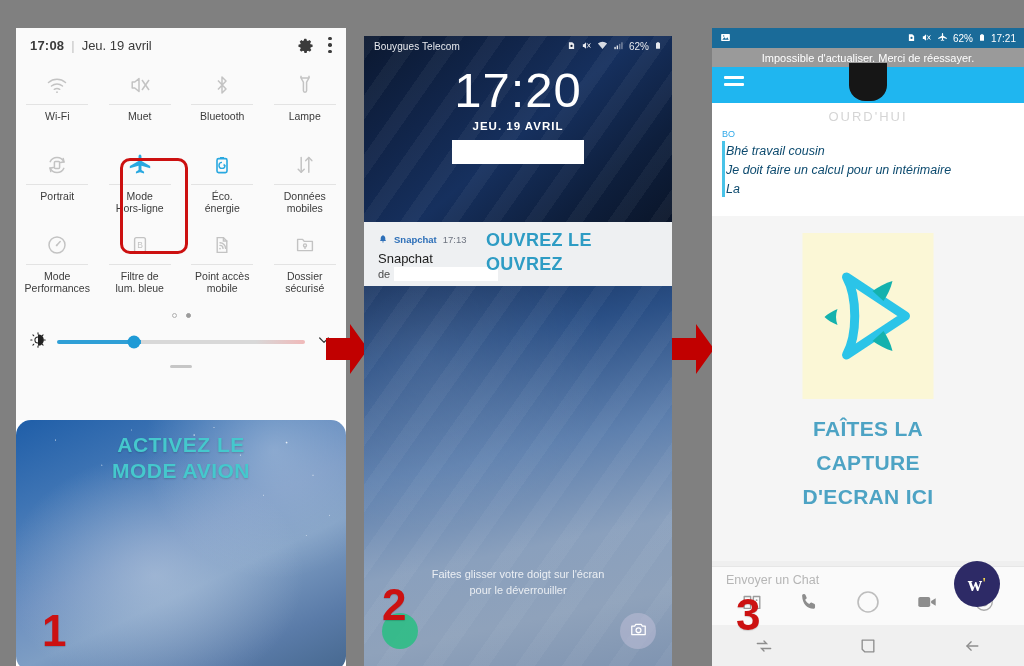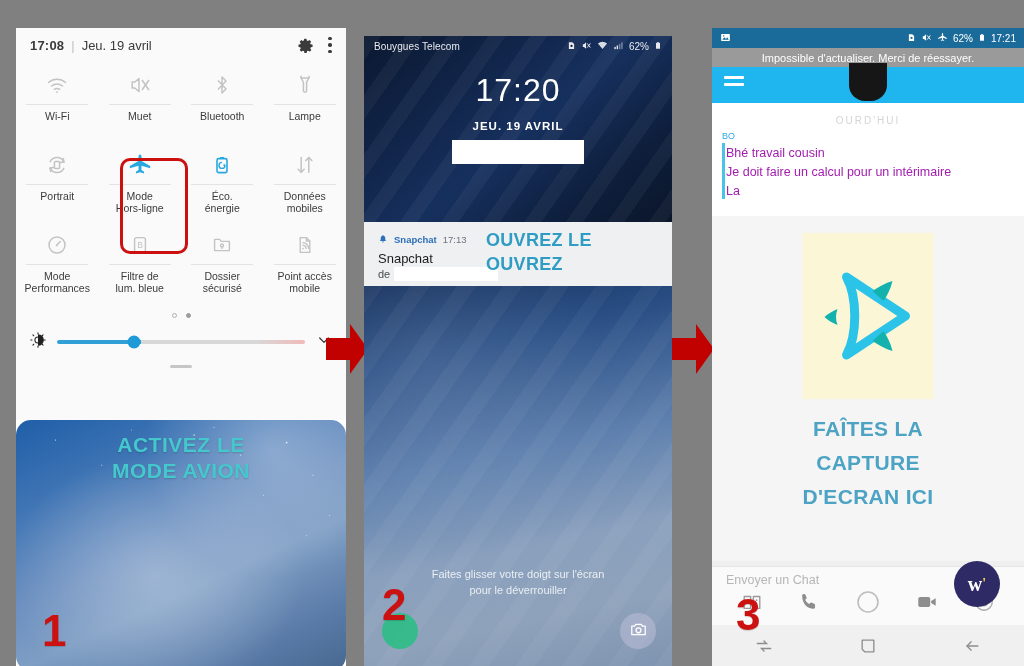--- a/index.html
+++ b/index.html
@@ -82,21 +82,21 @@
   
   #panel2{left:364px;top:8px;width:308px;height:635px;background:#84cc16;}
   .lock-top{height:186px;position:relative;
     background:
       repeating-linear-gradient(125deg, rgba(255,255,255,.045) 0 14px, rgba(255,255,255,0) 14px 34px),
       linear-gradient(140deg,#0b1830 0%,#11254a 30%,#16305e 52%,#0e1f3d 78%,#0a1529 100%);
   }
   .lock-status{height:20px;display:flex;align-items:center;padding:0 10px;color:#e8eaef;font-size:10px;}
   .lock-carrier{flex:1;letter-spacing:.1px;}
   .lock-sysicons{display:flex;align-items:center;gap:5px;font-size:10px;}
-  .lock-clock{text-align:center;color:#fff;font-size:32px;line-height:48px;
+  .lock-clock{text-align:center;color:#fff;font-size:49px;line-height:48px;
               font-weight:300;margin-top:10px;letter-spacing:1px;}
   .lock-date{text-align:center;color:#fff;font-size:11.5px;font-weight:bold;
              letter-spacing:1px;margin-top:6px;}
   .lock-redact{width:132px;height:24px;background:#fff;margin:8px auto 0;}
 
   .notif{background:#eef0f2;height:64px;position:relative;}
   .notif-head{display:flex;align-items:center;gap:6px;padding:8px 0 0 14px;}
   .notif-app{color:#2d6fb8;font-size:9.5px;font-weight:bold;}
   .notif-time{color:#6e7480;font-size:9.5px;}
   .notif-title{padding:3px 0 0 14px;font-size:13px;color:#1c1c1c;}
@@ -125,23 +125,23 @@
   .sc-status .left{flex:1;display:flex;align-items:center;gap:5px;}
   .sc-status .right{display:flex;align-items:center;gap:5px;}
   .sc-banner{height:19px;background:#9a9a9a;color:#fff;font-size:11px;
              display:flex;align-items:center;justify-content:center;}
   .sc-bluebar{height:36px;background:#1fb6f0;position:relative;}
   .sc-burger{position:absolute;left:12px;top:9px;width:20px;}
   .sc-burger i{display:block;height:3px;background:#fff;border-radius:1px;margin-bottom:4px;}
   .sc-avatar{position:absolute;left:50%;top:-4px;transform:translateX(-50%);
      width:38px;height:38px;border-radius:0 0 16px 16px;background:#161616;}
   .sc-card{background:#fff;margin:0;position:relative;height:113px;}
-  .sc-today{text-align:center;color:#d5d5d5;font-size:10px;letter-spacing:2px;padding-top:12px;}
+  .sc-today{text-align:center;color:#d5d5d5;font-size:13px;letter-spacing:2px;padding-top:6px;}
   .sc-from{padding-left:10px;color:#2fa8e8;font-size:9px;margin-top:5px;}
-  .sc-msg{position:relative;padding:3px 12px 0 14px;font-size:12.5px;line-height:19px;color:#a21caf;}
+  .sc-msg{position:relative;padding:3px 12px 0 14px;font-size:12.5px;line-height:19px;color:#0c4a6e;font-style:italic;}
   .sc-bar{position:absolute;left:10px;top:2px;width:3px;bottom:2px;background:#49c3e8;}
 
   .sc-mid{background:#f5f5f5;position:relative;height:345px;}
   .logo-box{position:absolute;left:50%;top:17px;transform:translateX(-50%);
     width:131px;height:166px;background:#fbf7d6;display:flex;align-items:center;justify-content:center;}
   .cap3{position:absolute;left:0;right:0;top:196px;text-align:center;color:#4da3c4;
         font-weight:bold;font-size:21px;line-height:34px;letter-spacing:.3px;}
 
   .sc-chatbar{position:absolute;left:0;bottom:46px;width:312px;height:58px;background:#fafafa;
       border-top:1px solid #e6e6e6;}
@@ -305,44 +305,44 @@
                 <text x="12" y="15" font-size="8.5" fill="#c3c3c3" stroke="none" text-anchor="middle" font-family="Liberation Sans, sans-serif">B</text>
               </svg>
           </span>
           <span class="rule"></span>
           <span class="lb" style="white-space:pre-line">Filtre de
 lum. bleue</span>
         </div>
 
         <div class="tile row3">
           <span class="ic">
-            <svg viewBox="0 0 24 24" width="24" height="24" fill="none" stroke="#c3c3c3" stroke-width="1.4" stroke-linejoin="round">
-                <path d="M4.6 6.4h5l1.6 2h8.2v9.2H4.6z"></path>
-                <circle cx="12" cy="12.4" r="1.5"></circle>
-                <path d="M12 13.9v2"></path>
-              </svg>
-          </span>
-          <span class="rule"></span>
-          <span class="lb" style="white-space:pre-line">Dossier
-sécurisé</span>
-        </div>
-
-        <div class="tile row3">
-          <span class="ic">
             <svg viewBox="0 0 24 24" width="24" height="24" fill="none" stroke="#c3c3c3" stroke-width="1.4" stroke-linecap="round">
                 <path d="M7.2 4.6h6.2l3.4 3.4v11.4H7.2z"></path>
                 <path d="M13.4 4.6V8h3.4"></path>
                 <path d="M10 12.4a3 3 0 013 3"></path>
                 <path d="M10 9.8a5.6 5.6 0 015.6 5.6"></path>
                 <circle cx="10" cy="15.6" r=".85" fill="#c3c3c3" stroke="none"></circle>
               </svg>
           </span>
           <span class="rule"></span>
           <span class="lb" style="white-space:pre-line">Point accès
 mobile</span>
+        </div>
+
+        <div class="tile row3">
+          <span class="ic">
+            <svg viewBox="0 0 24 24" width="24" height="24" fill="none" stroke="#c3c3c3" stroke-width="1.4" stroke-linejoin="round">
+                <path d="M4.6 6.4h5l1.6 2h8.2v9.2H4.6z"></path>
+                <circle cx="12" cy="12.4" r="1.5"></circle>
+                <path d="M12 13.9v2"></path>
+              </svg>
+          </span>
+          <span class="rule"></span>
+          <span class="lb" style="white-space:pre-line">Dossier
+sécurisé</span>
         </div>
       </div>
 
       <div class="hl-box"></div>
 
       <div class="qs-pager">
         <span class="d"></span>
         <span class="d on"></span>
       </div>
 

